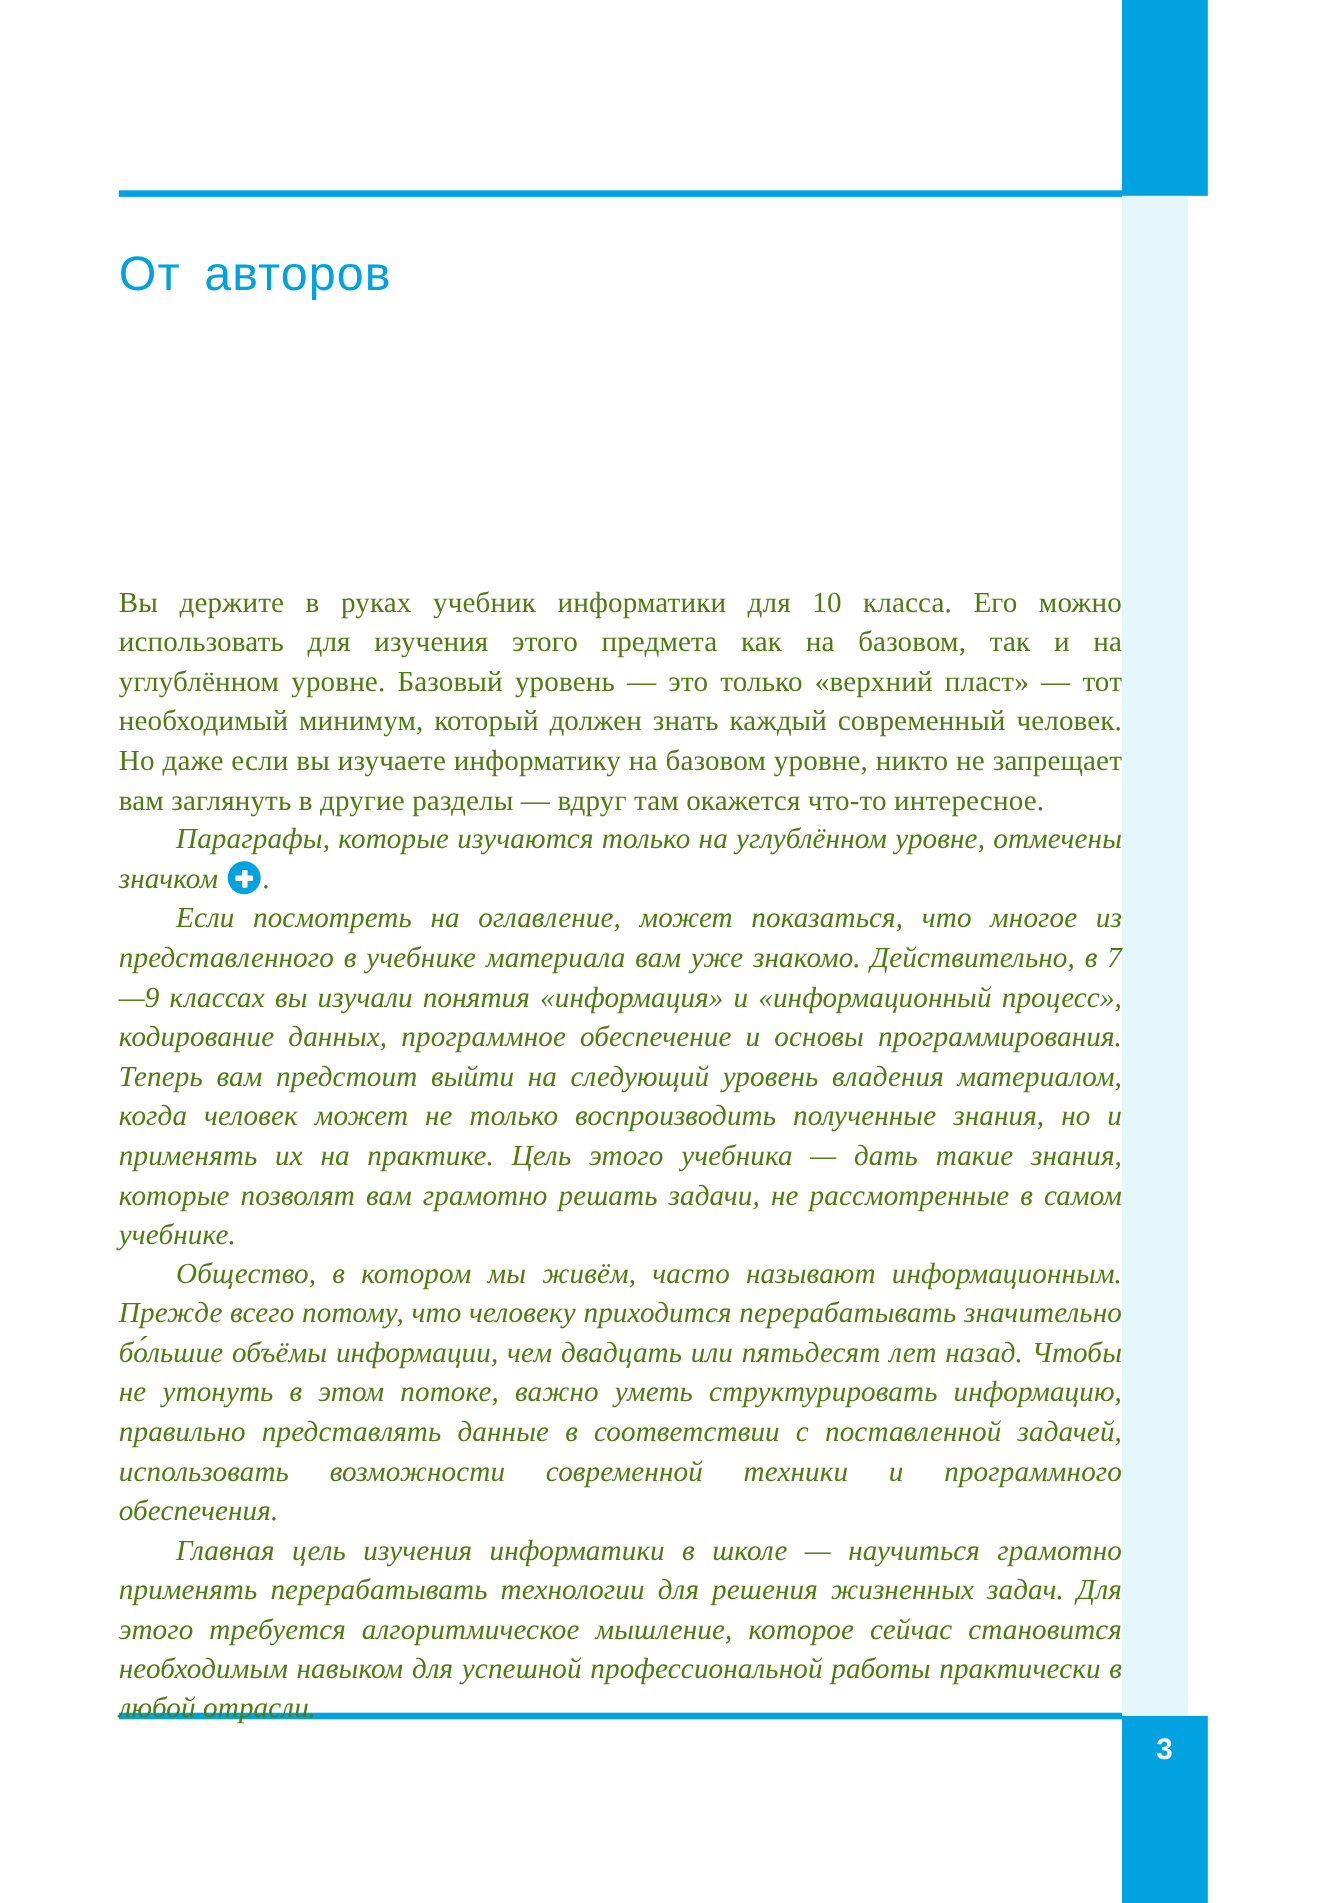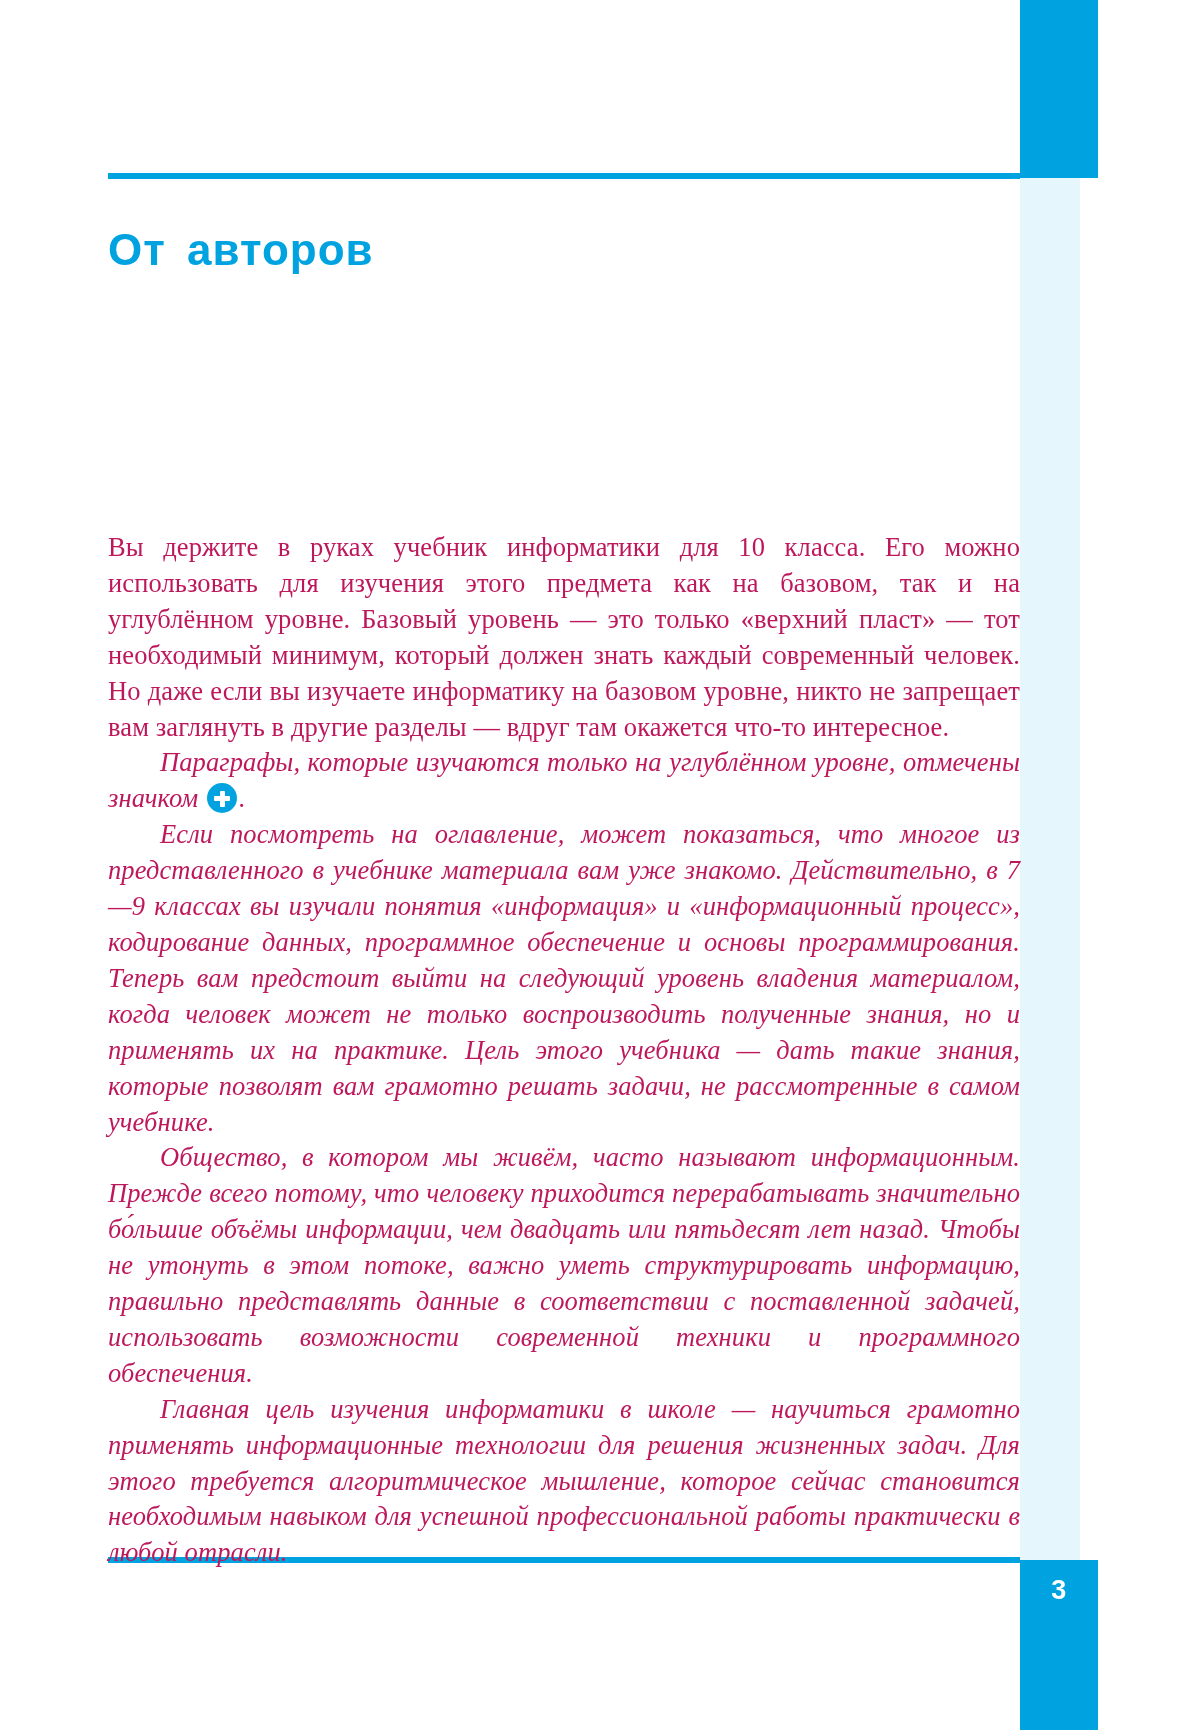--- a/index.html
+++ b/index.html
@@ -79,40 +79,40 @@
     font-size: 27px;
     letter-spacing: 0.5px;
   }
 
   .title {
     position: absolute;
     left: 108px;
     top: 196px;
     color: #00a3e0;
     font-family: "Liberation Sans", sans-serif;
-    font-weight: bold;
+    font-weight: normal;
     font-size: 44px;
     letter-spacing: 1px;
     word-spacing: 8px;
   }
 
   .content {
     position: absolute;
     left: 108px;
     top: 530px;
     width: 912px;
   }
 
   .content p {
     margin: 0;
     font-size: 26.5px;
     line-height: 1.355;
     text-align: justify;
     text-justify: inter-word;
-    color: #be185d;
+    color: #4d7c0f;
     letter-spacing: 0.1px;
   }
   .content p.indent {
     text-indent: 52px;
     font-style: italic;
   }
 
   
   .plus-badge {
     display: inline-block;
@@ -161,15 +161,15 @@
 <div class="content">
 
   <p>Вы держите в руках учебник информатики для 10 класса. Его можно использовать для изучения этого предмета как на базовом, так и на углублённом уровне. Базовый уровень — это только «верхний пласт» — тот необходимый минимум, который должен знать каждый современный человек. Но даже если вы изучаете информатику на базовом уровне, никто не запрещает вам заглянуть в другие разделы — вдруг там окажется что-то интересное.</p>
 
   <p class="indent"><span>Параграфы, которые изучаются только на углублённом уровне, отмечены значком </span><span class="plus-badge"></span><span>.</span></p>
 
   <p class="indent">Если посмотреть на оглавление, может показаться, что многое из представленного в учебнике материала вам уже знакомо. Действительно, в 7—9 классах вы изучали   понятия «информация» и «информационный процесс», кодирование данных, программное обеспечение и основы программирования. Теперь вам предстоит выйти на следующий уровень владения материалом, когда человек может не только воспроизводить полученные знания, но и применять их на практике. Цель этого учебника — дать такие знания, которые позволят вам грамотно решать задачи, не рассмотренные в самом учебнике.</p>
 
   <p class="indent">Общество, в котором мы живём, часто называют информационным. Прежде всего потому, что человеку приходится перерабатывать значительно бо́льшие объёмы информации, чем двадцать или пятьдесят лет назад. Чтобы не утонуть в этом потоке, важно уметь структурировать информацию, правильно представлять данные в соответствии с поставленной задачей, использовать возможности современной техники и программного обеспечения.</p>
 
-  <p class="indent">Главная цель изучения информатики в школе — научиться грамотно применять информационные технологии для решения жизненных задач. Для этого требуется алгоритмическое мышление, которое сейчас становится необходимым навыком для успешной профессиональной работы практически в любой отрасли.</p>
+  <p class="indent">Главная цель изучения информатики в школе — научиться грамотно применять перерабатывать технологии для решения жизненных задач. Для этого требуется алгоритмическое мышление, которое сейчас становится необходимым навыком для успешной профессиональной работы практически в любой отрасли.</p>
 
 </div>
 
 </body></html>

